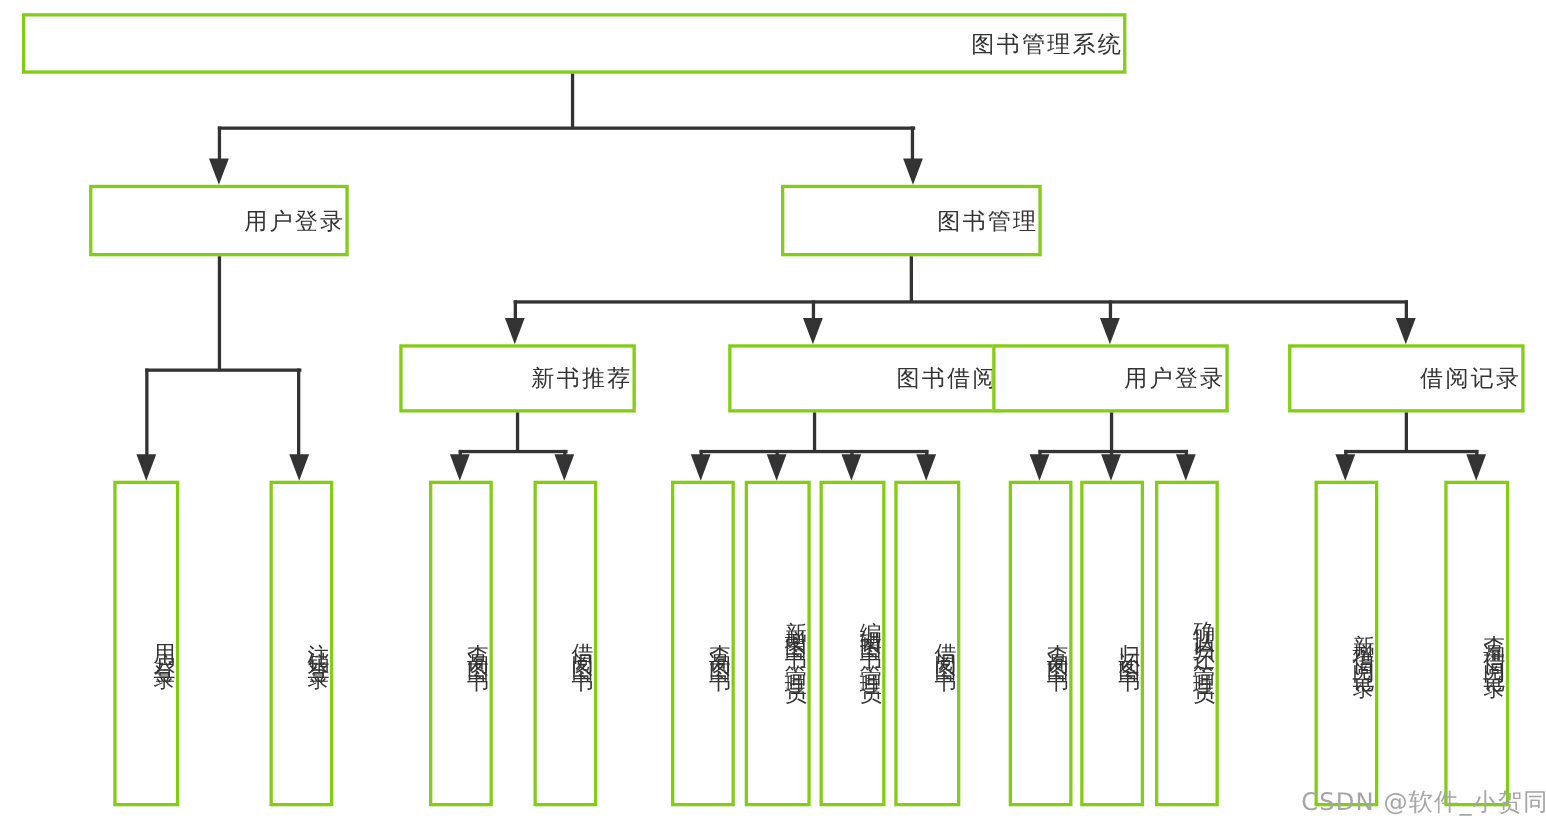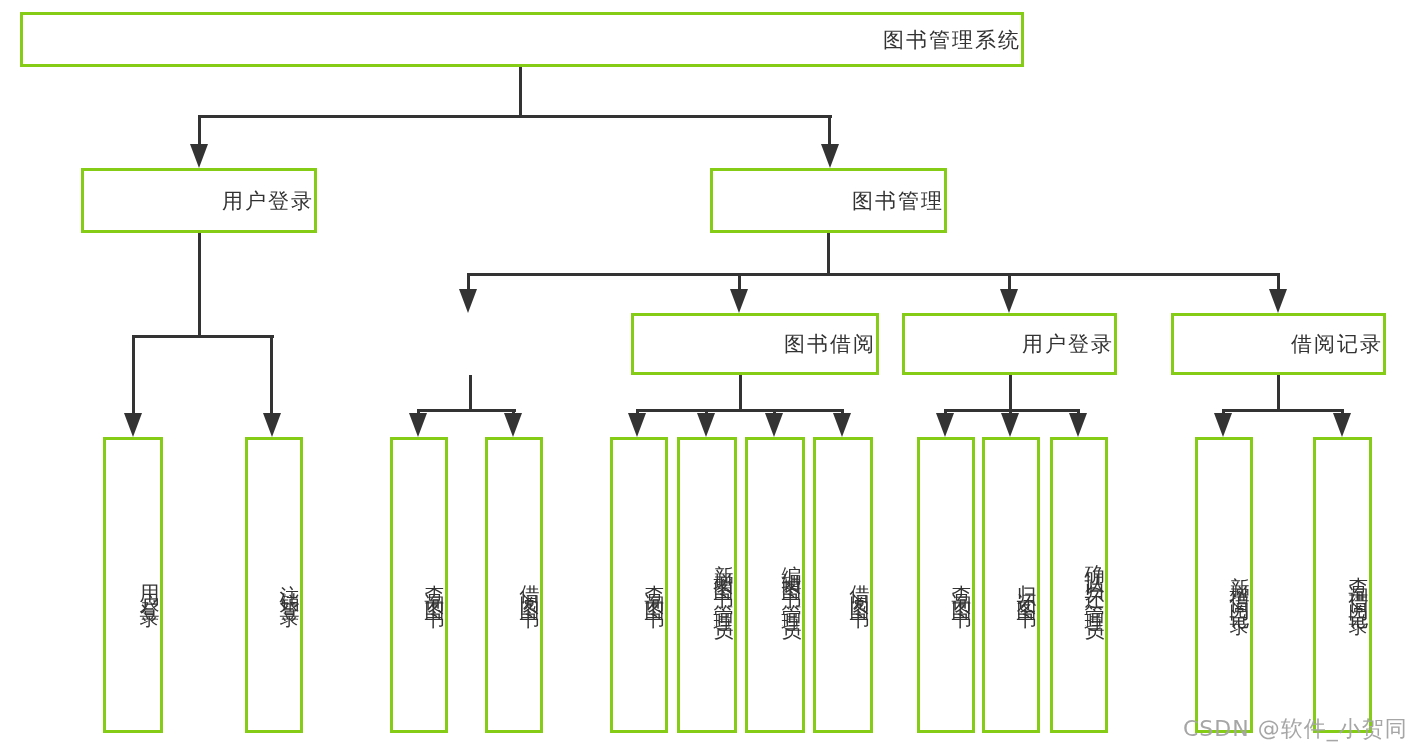--- a/index.html
+++ b/index.html
@@ -63,21 +63,24 @@
   <div class="hline" style="left:467px;top:273px;width:813px"></div>
   <div class="vline" style="left:467px;top:273px;height:20px"></div>
   <div class="arrow" style="left:459px;top:289px"></div>
   <div class="vline" style="left:738px;top:273px;height:20px"></div>
   <div class="arrow" style="left:730px;top:289px"></div>
   <div class="vline" style="left:1008px;top:273px;height:20px"></div>
   <div class="arrow" style="left:1000px;top:289px"></div>
   <div class="vline" style="left:1277px;top:273px;height:20px"></div>
   <div class="arrow" style="left:1269px;top:289px"></div>
 
-  <div class="box" style="left:631px;top:313px;width:248px;height:62px">
+  <div class="box" style="left:363px;top:313px;width:215px;height:62px">
+    <span class="label">新书推荐</span>
+  </div>
+  <div class="box" style="left:662px;top:313px;width:248px;height:62px">
     <span class="label">图书借阅</span>
   </div>
   <div class="box" style="left:902px;top:313px;width:215px;height:62px">
     <span class="label">用户登录</span>
   </div>
   <div class="box" style="left:1171px;top:313px;width:215px;height:62px">
     <span class="label">借阅记录</span>
   </div>
 
   <div class="vline" style="left:469px;top:375px;height:36px"></div>

